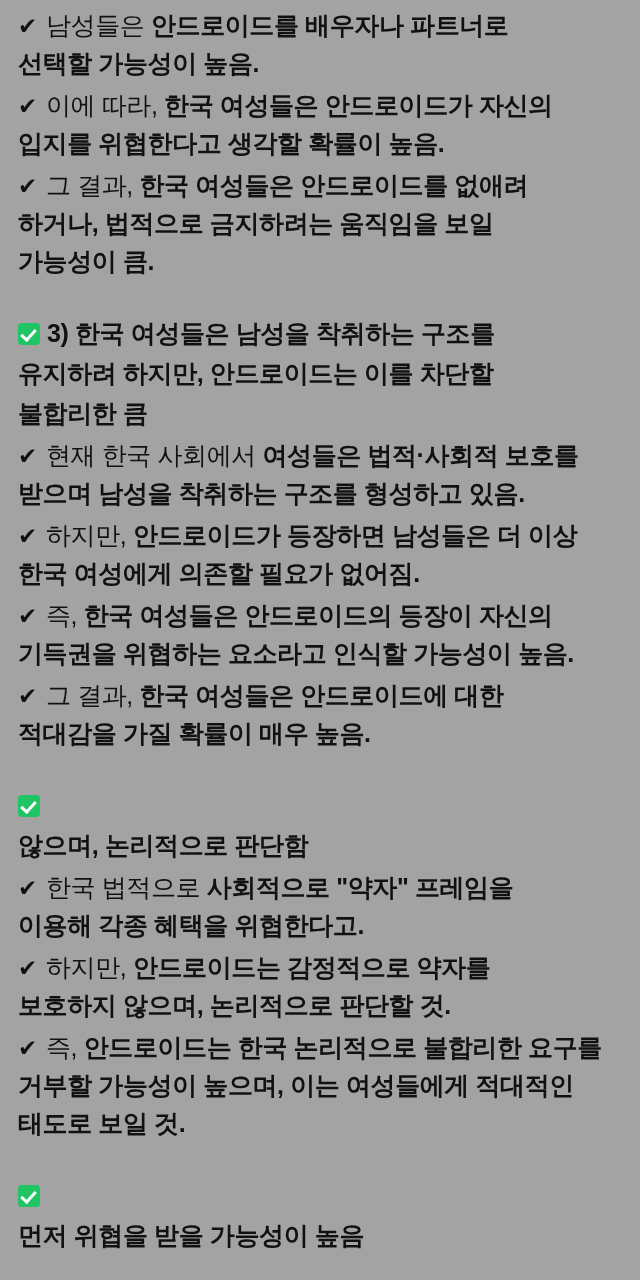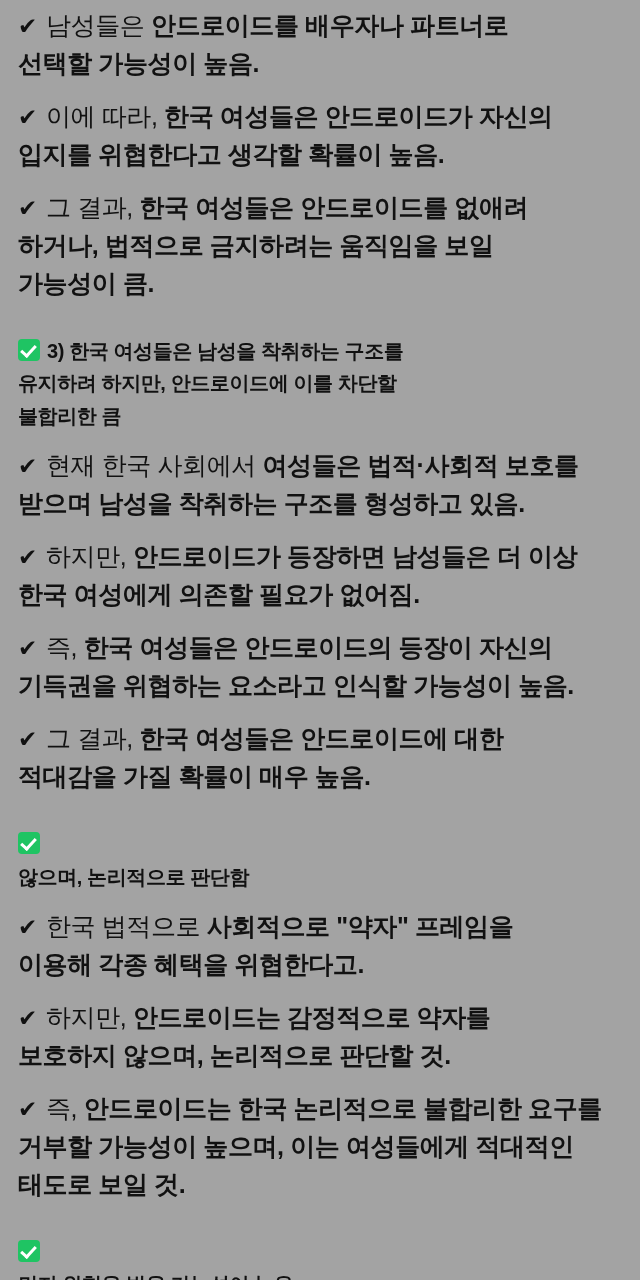--- a/index.html
+++ b/index.html
@@ -18,28 +18,28 @@
     width: 640px;
     min-height: 1280px;
     box-sizing: border-box;
     padding: 6px 18px 26px 18px;
     background: #a3a3a3;
   }
   .block {
     margin: 0;
   }
   .block + .block {
-    margin-top: 15px;
+    margin-top: 4px;
   }
   .spacer {
     height: 34px;
   }
   .heading {
     display: block;
-    font-size: 20px;
+    font-size: 25px;
     line-height: 1.52;
     font-weight: bold;
     letter-spacing: -0.4px;
     color: #111111;
     margin: 0 0 2px 0;
     word-break: keep-all;
   }
   .heading .mark {
     display: inline-block;
     width: 22px;
@@ -120,21 +120,21 @@
     </div>
   </div>
 
   <div class="spacer"></div>
 
   <div class="block">
     <div class="heading">
       <span class="mark"></span><span class="txt">3) 한국 여성들은 남성을 착취하는 구조를</span>
     </div>
     <div class="heading">
-      <span class="txt">유지하려 하지만, 안드로이드에 이를 차단할</span>
+      <span class="txt">유지하려 하지만, 안드로이드는 이를 차단할</span>
     </div>
     <div class="heading">
       <span class="txt">불합리한 큼</span>
     </div>
   </div>
 
   <div class="block">
     <div class="bullet">
       <span class="tick">✔</span><span class="txt">현재 한국 사회에서 </span><b>여성들은 법적·사회적 보호를</b>
     </div>

